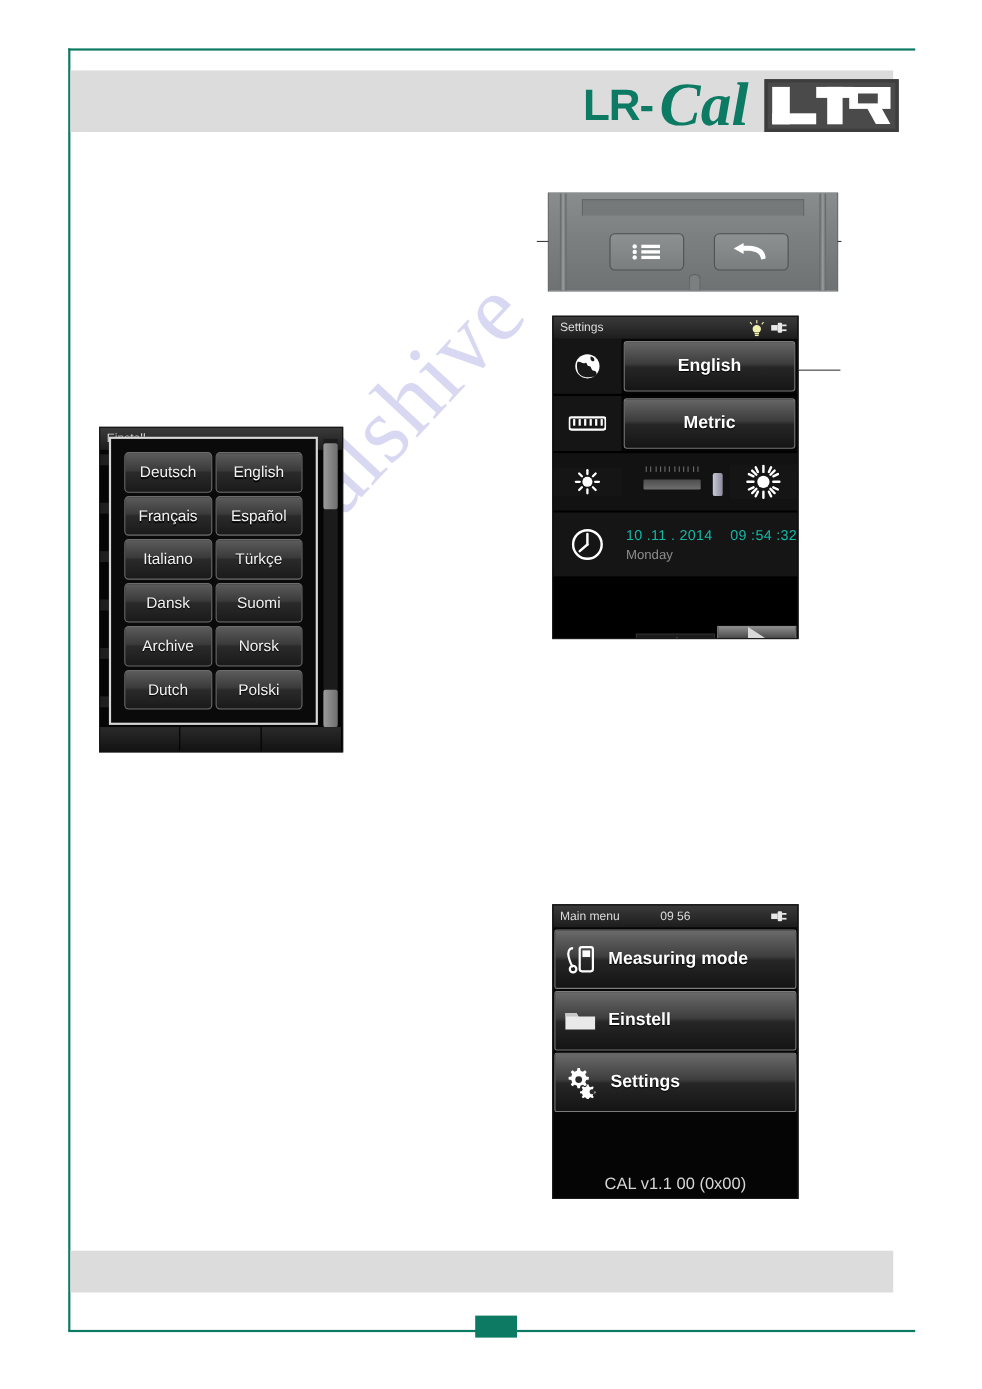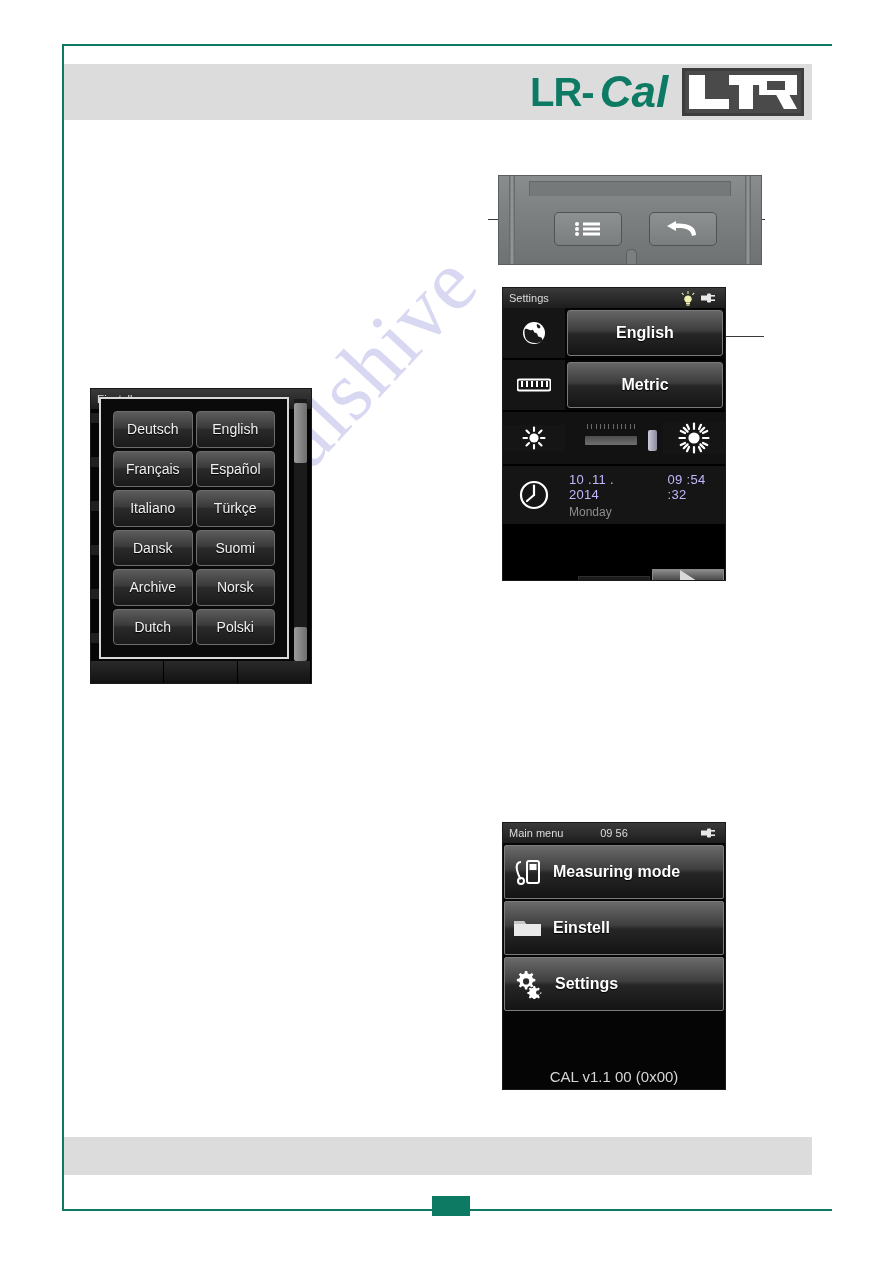--- a/index.html
+++ b/index.html
@@ -58,24 +58,24 @@
   }
   .brand-lr{
     font-family:"Liberation Sans", sans-serif;
     font-weight:bold;
     font-size:40px;
     color:#0d7a63;
     letter-spacing:-1px;
     line-height:1;
   }
   .brand-cal{
-    font-family:Liberation Sans, sans-serif;
+    font-family:Liberation Serif, serif;
     font-style:italic;
     font-weight:bold;
-    font-size:44px;
+    font-size:56px;
     color:#0d7a63;
     line-height:1;
     margin-left:-2px;
   }
   .brand-box{
     width:122px;height:48px;
     background:#4a4a4a;
     border:3px solid #3d3d3d;
     box-sizing:border-box;
     display:flex;align-items:center;justify-content:center;
@@ -266,21 +266,21 @@
   .slider-thumb{
     position:absolute;left:83px;top:18px;width:9px;height:21px;
     background:linear-gradient(90deg,#c9c9d8,#8a8a9c);
     border-radius:2px;
   }
   .clock-row{
     display:flex;align-items:center;
     height:58px;background:#151515;border-bottom:2px solid #000;
   }
   .clock-text{flex:1;padding-left:4px;}
-  .clock-line1{display:flex;gap:24px;font-size:13px;color:#c4b5fd;letter-spacing:.3px;}
+  .clock-line1{display:flex;gap:16px;font-size:13px;color:#14b8a6;letter-spacing:.3px;}
   .clock-line2{font-size:12px;color:#8d8d8d;margin-top:3px;}
   .set-filler{background:#000;height:24px;}
   .set-nav{
     display:flex;height:44px;background:#000;align-items:flex-end;
   }
   .nav-cell{
     flex:1;margin:1px;
     background:linear-gradient(180deg,#2b2b2b,#141414);
     border:1px solid #333;
     display:flex;align-items:center;justify-content:center;

